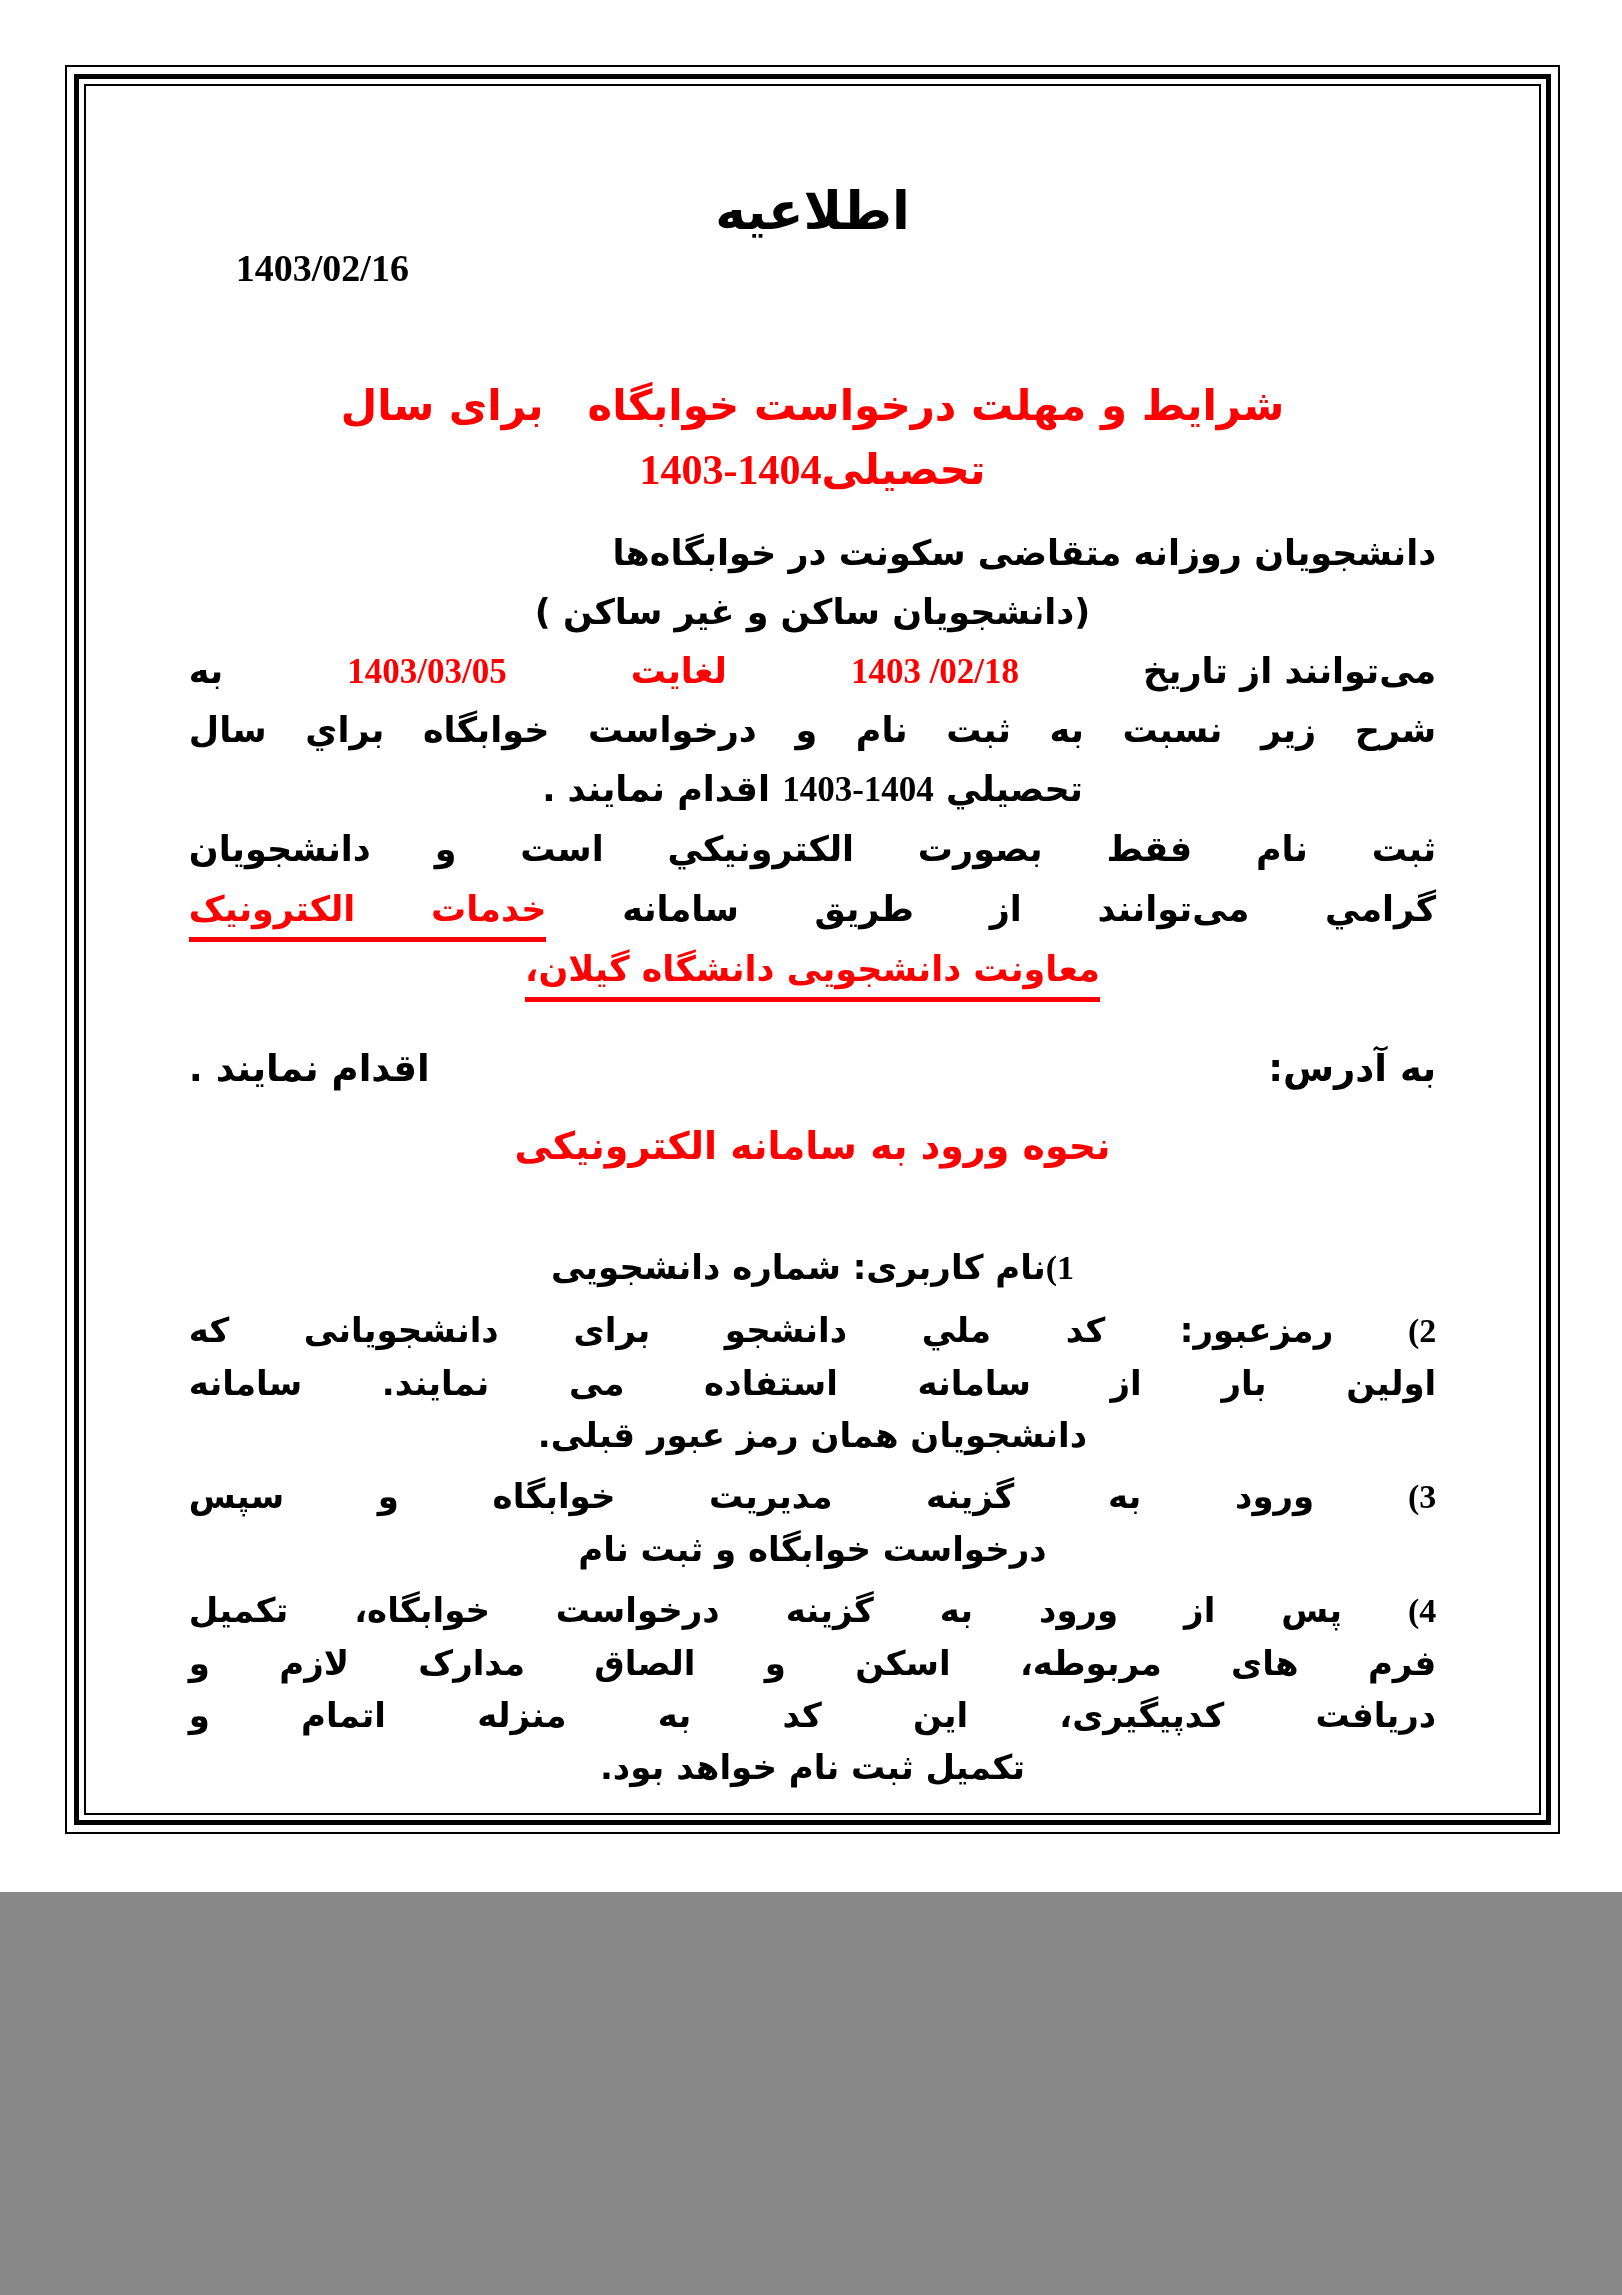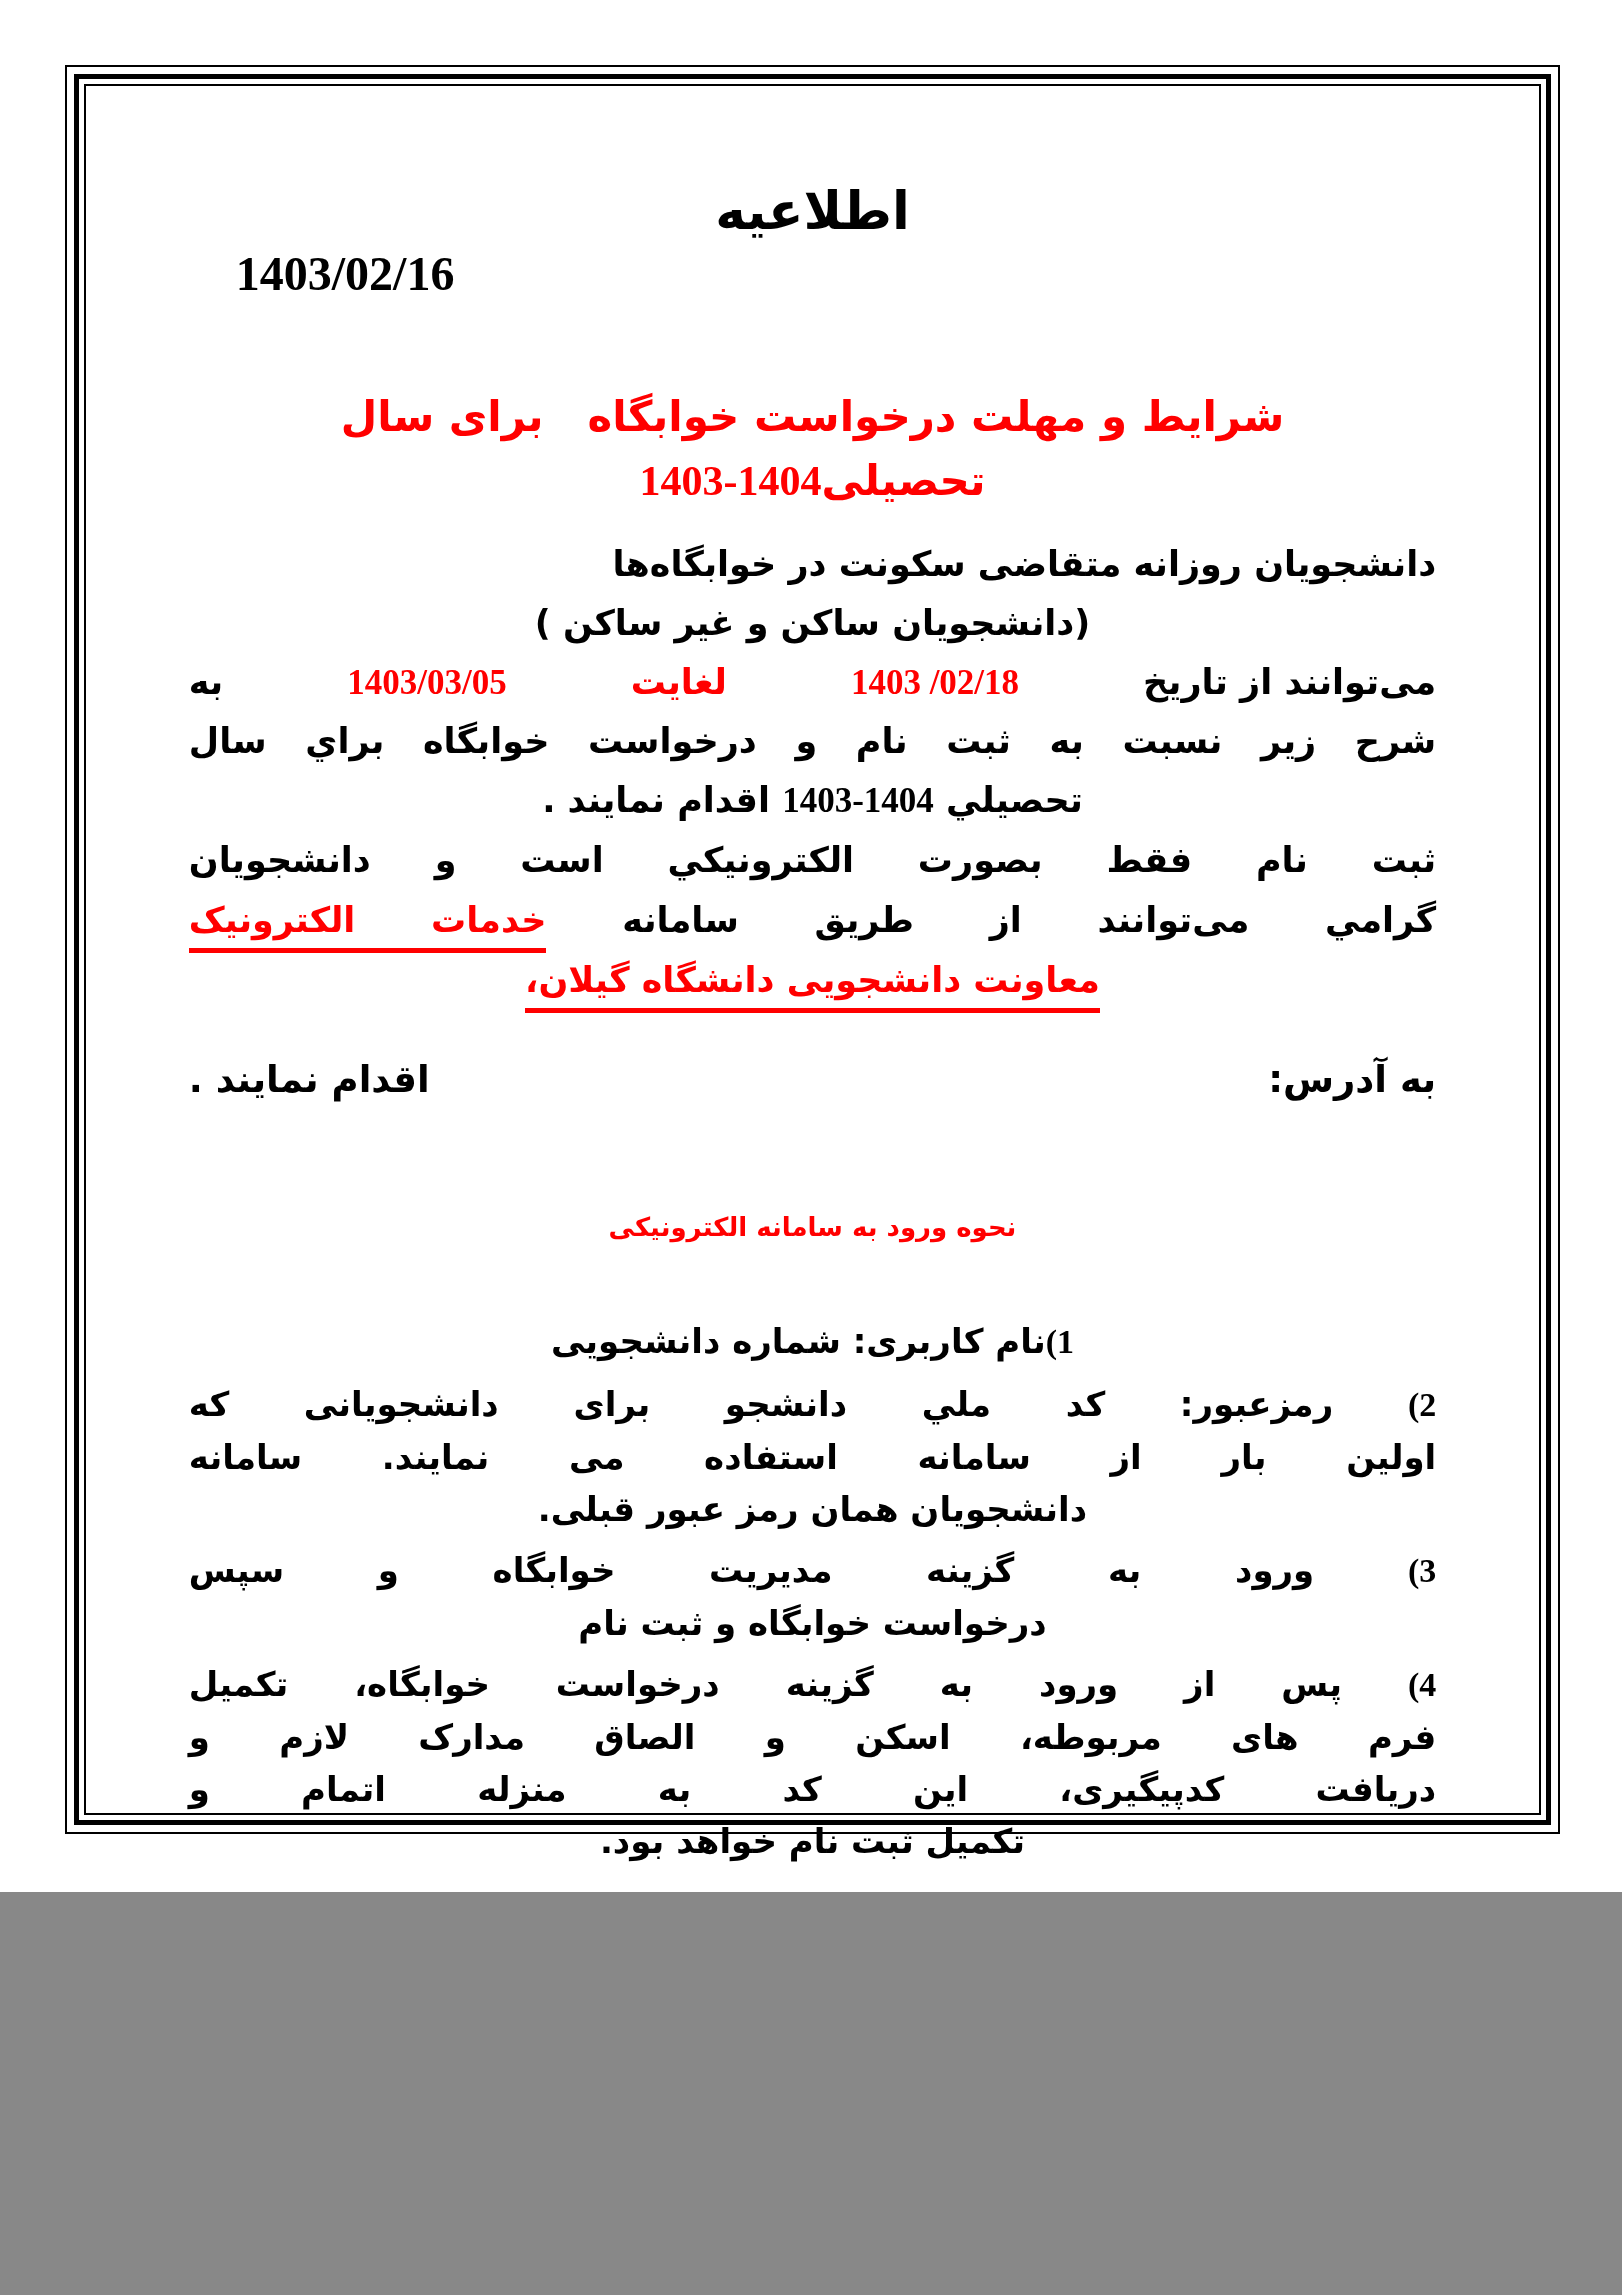--- a/index.html
+++ b/index.html
@@ -24,27 +24,27 @@
   .right{text-align:right;}
   .just{text-align:justify;text-align-last:justify;}
   .flexline{display:flex;justify-content:space-between;align-items:baseline;}
 
   .red{color:#FF0000;}
   .navy{color:#1F497D;}
   .num{font-family:"Liberation Serif","DejaVu Serif",serif;letter-spacing:0;}
   .ul{border-bottom:5.9px solid #FF0000;padding-bottom:7.9px;}
 
   .title{margin-top:97px;font-size:52px;line-height:1.1;letter-spacing:3.9px;}
-  .date-line{margin-top:6.5px;font-size:48px;direction:ltr;padding-left:47px;}
+  .date-line{margin-top:6.5px;font-size:38px;direction:ltr;padding-left:47px;}
   .h1{margin-top:84px;font-size:42px;line-height:64px;letter-spacing:2.6px;}
   .p1{margin-top:22px;font-size:35px;line-height:59px;letter-spacing:2.6px;}
   .p2{font-size:35px;line-height:60px;letter-spacing:2.6px;}
   .addr{margin-top:48px;font-size:37px;letter-spacing:2px;}
   .url{font-size:46px;}
-  .h2{margin-top:111px;font-size:26px;letter-spacing:2.6px;}
+  .h2{margin-top:34px;font-size:38px;letter-spacing:2.6px;}
   .list{margin-top:73px;font-size:34px;line-height:52px;letter-spacing:2px;}
   .list-item{margin-top:9.2px;}
   .note{margin-top:208px;font-size:35px;padding-left:0;padding-right:162px;letter-spacing:2px;}
 </style>
 </head>
 <body>
 
 <div class="page">
   <div class="frame-a">
     <div class="frame-b">

